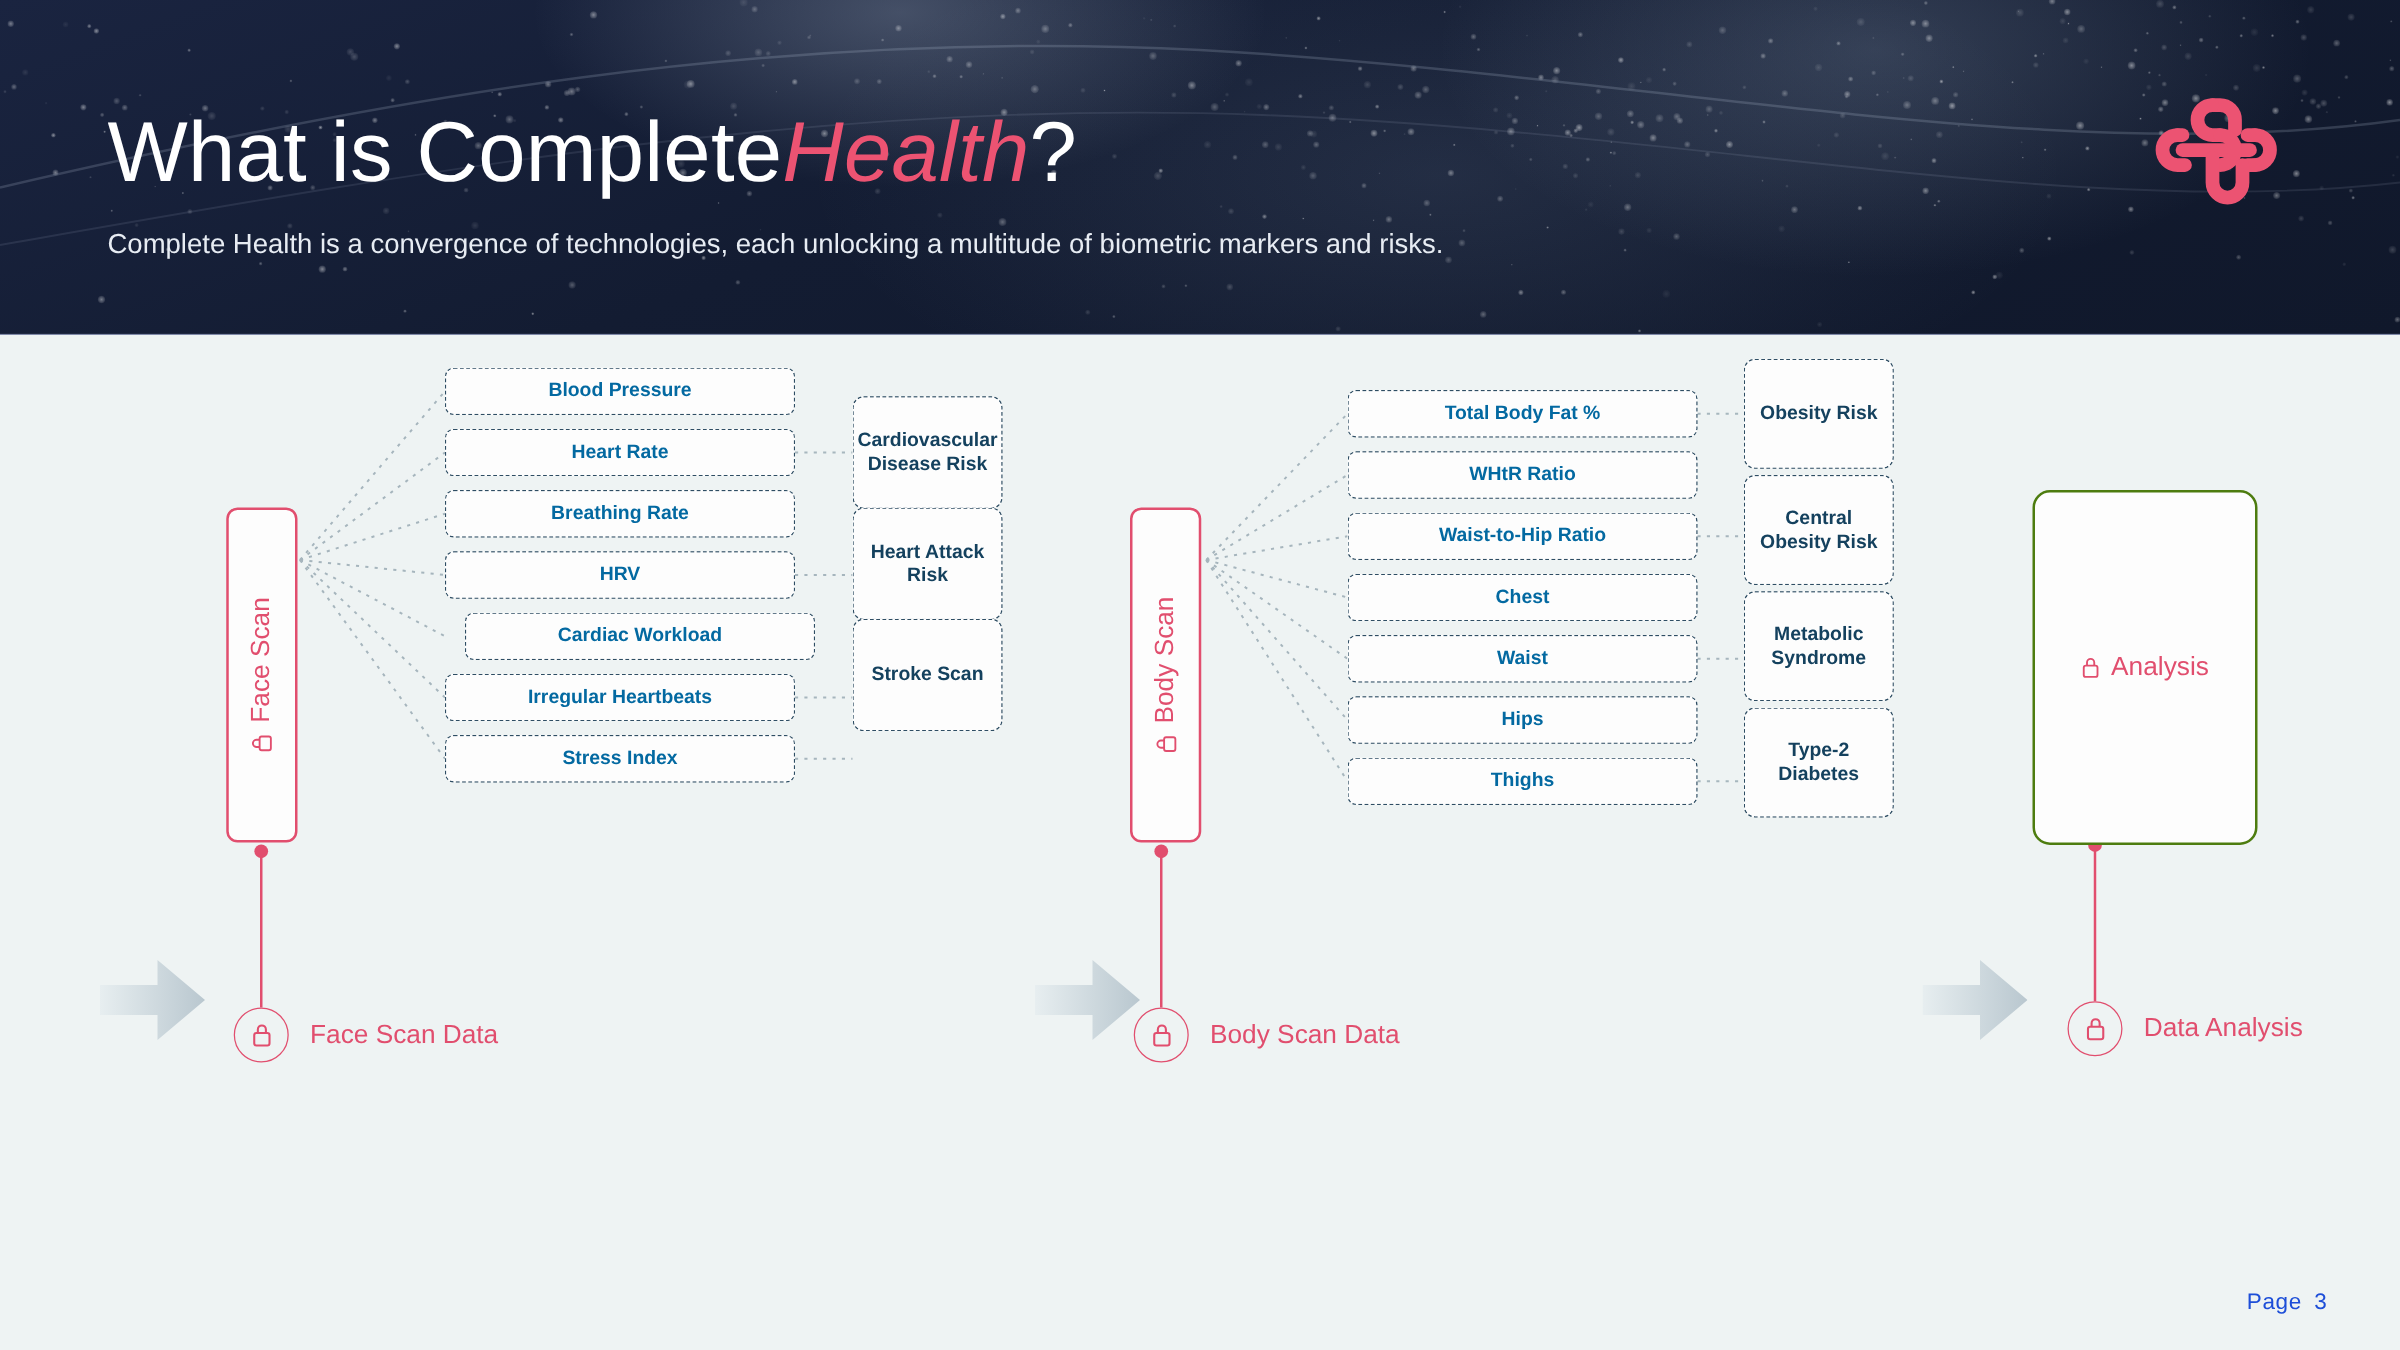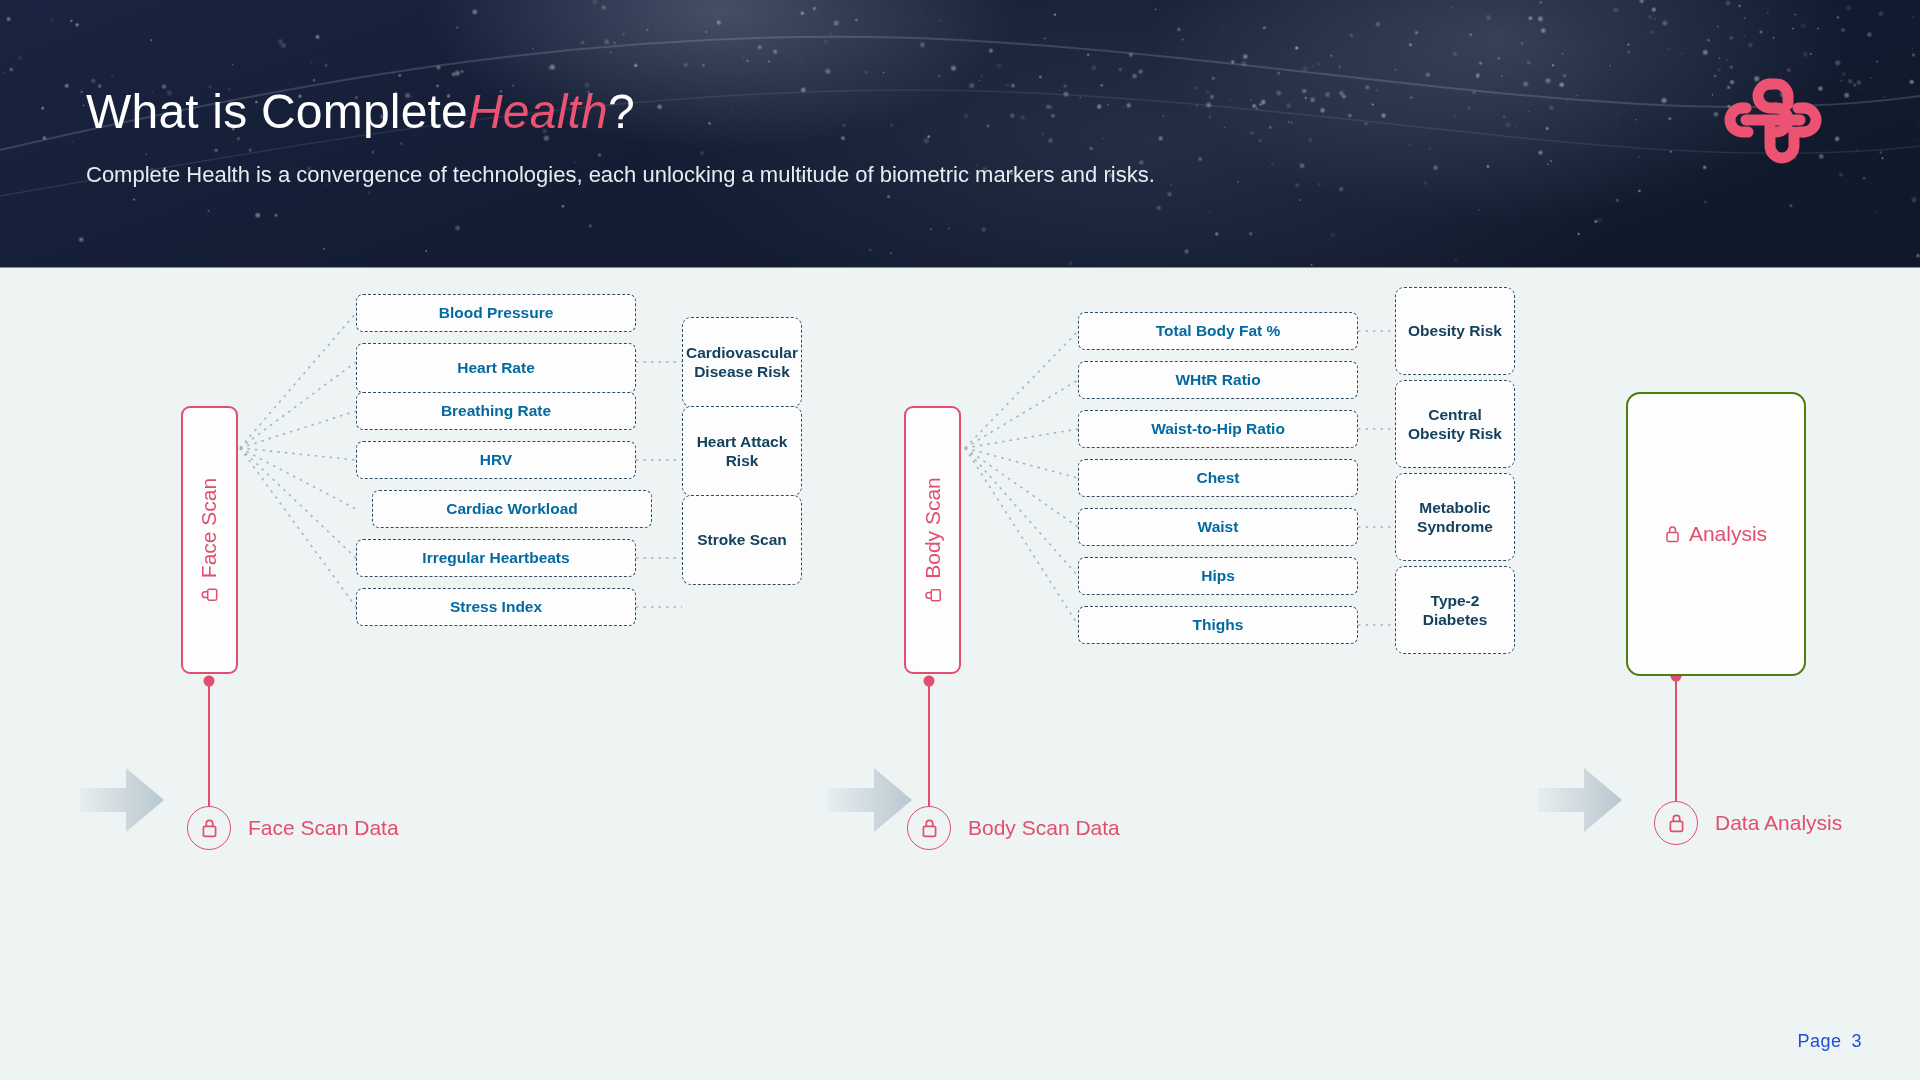--- a/index.html
+++ b/index.html
@@ -38,21 +38,21 @@
   .header-bg-dots {
     position: absolute;
     inset: 0;
     opacity: .85;
   }
   .header-inner {
     position: absolute;
     left: 86px; top: 88px;
   }
   .title {
-    font-size: 48px;
+    font-size: 68px;
     font-weight: 300;
     color: #ffffff;
     letter-spacing: .2px;
     white-space: nowrap;
     line-height: 1;
   }
   .title .accent {
     color: #ec5372;
     font-style: italic;
     font-weight: 300;
@@ -741,21 +741,21 @@
         <rect x="2" y="7.5" width="11" height="9" rx="1.6" fill="none" stroke="#e14e6e" stroke-width="1.5"></rect>
         <path d="M4.6,7.5 V5 a2.9,2.9 0 0 1 5.8,0 V7.5" fill="none" stroke="#e14e6e" stroke-width="1.5"></path>
       </svg>
       <span>Face Scan</span>
     </div>
   </div>
 
   <div class="metric-box" style="left:356px; top:26px;  width:280px; height:38px;">
       <span>Blood Pressure</span>
     </div>
-  <div class="metric-box" style="left:356px; top:75px;  width:280px; height:50px;">
+  <div class="metric-box" style="left:356px; top:75px;  width:280px; height:38px;">
       <span>Heart Rate</span>
     </div>
   <div class="metric-box" style="left:356px; top:124px; width:280px; height:38px;">
       <span>Breathing Rate</span>
     </div>
   <div class="metric-box" style="left:356px; top:173px; width:280px; height:38px;">
       <span>HRV</span>
     </div>
   <div class="metric-box" style="left:372px; top:222px; width:280px; height:38px;">
       <span>Cardiac Workload</span>

